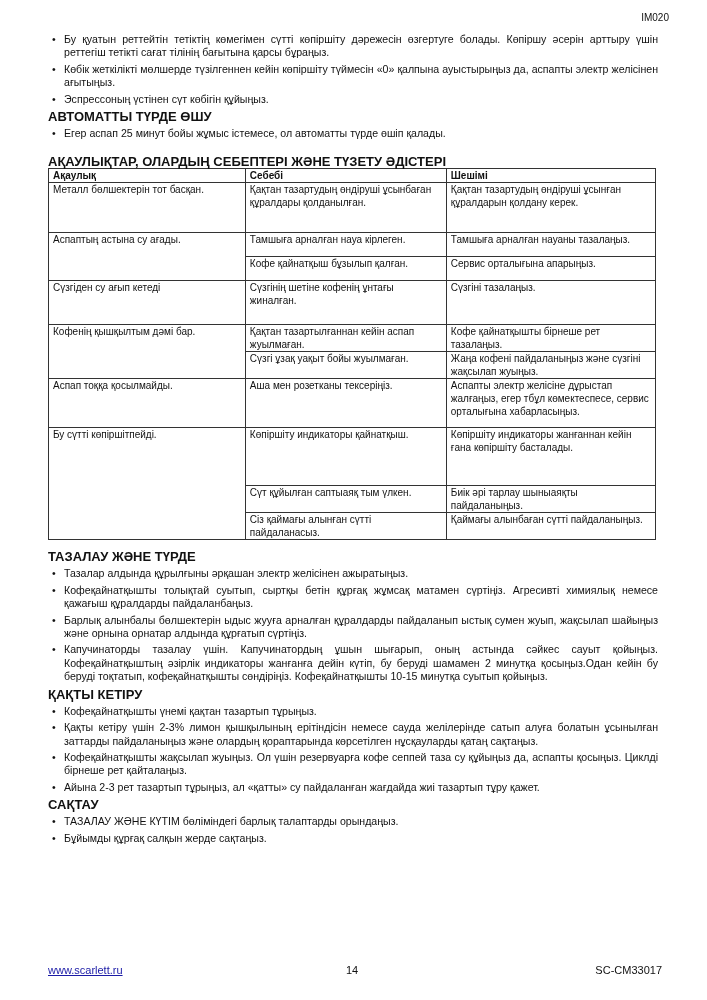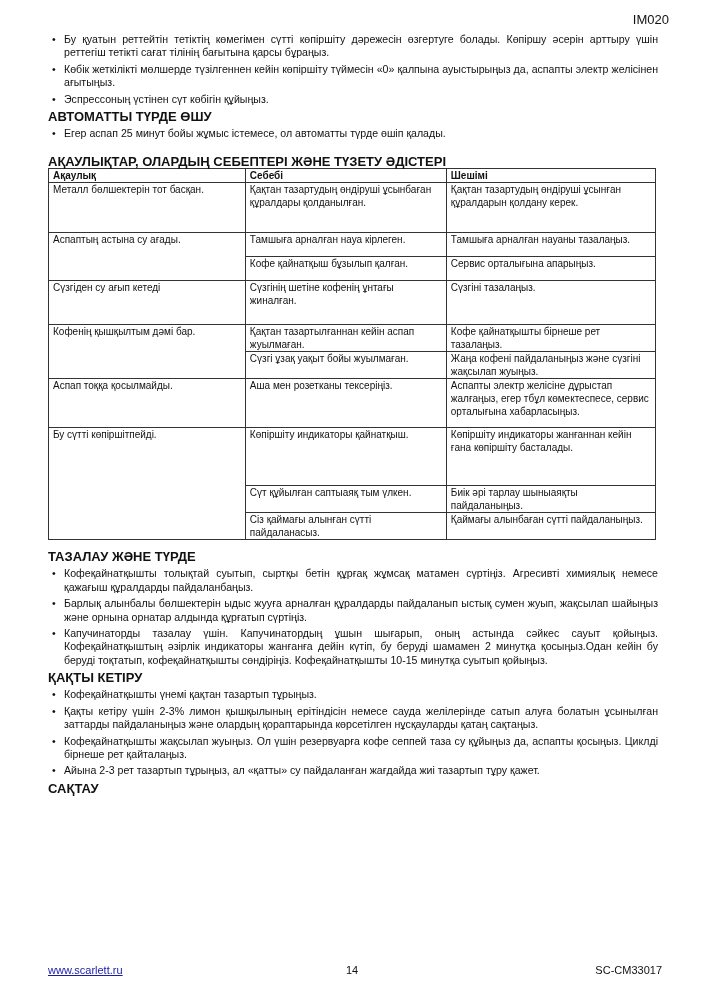--- a/index.html
+++ b/index.html
@@ -1,20 +1,20 @@
 <!DOCTYPE html>
 <html><head>
   <meta charset="utf-8">
   <style>
     html, body { margin: 0; padding: 0; background: #ffffff; }
     body {
       width: 707px; height: 1000px; position: relative; overflow: hidden;
       font-family: "Liberation Sans", sans-serif; color: #111; font-size: 10.6px;
     }
-    .docid { position: absolute; top: 12px; right: 38px; font-size: 13px; text-align: right; }
+    .docid { position: absolute; top: 12px; right: 38px; font-size: 10px; text-align: right; }
     .content { position: absolute; left: 48px; top: 29px; width: 614px; }
     ul.bl { list-style: none; margin: 4px; padding: 0; }
     ul.bl li { position: relative; padding-left: 12px; line-height: 13.4px; margin-bottom: 3px; text-align: justify; }
     ul.bl li::before { content: "•"; position: absolute; left: 0; top: 0; }
     h3 { font-size: 13px; font-weight: bold; margin: 0; line-height: 13px; }
     .tbl-title { margin-top: 15px; }
     table.trouble {
       border-collapse: collapse; width: 608px; margin-left: 0; margin-top: 0;
       table-layout: fixed;
     }
@@ -109,33 +109,38 @@
       </tr>
       <tr>
         <td class="h27">Сіз қаймағы алынған сүтті пайдаланасыз.</td>
         <td>Қаймағы алынбаған сүтті пайдаланыңыз.</td>
       </tr>
     </tbody>
   </table>
 
   <h3 class="sec">ТАЗАЛАУ ЖӘНЕ ТҮРДЕ</h3>
   <ul class="bl">
+    <li>Тазалар алдында құрылғыны әрқашан электр желісінен ажыратыңыз.</li>
     <li>Кофеқайнатқышты толықтай суытып, сыртқы бетін құрғақ жұмсақ матамен сүртіңіз. Агресивті химиялық немесе қажағыш құралдарды пайдаланбаңыз.</li>
     <li>Барлық алынбалы бөлшектерін ыдыс жууға арналған құралдарды пайдаланып ыстық сумен жуып, жақсылап шайыңыз және орнына орнатар алдында құрғатып сүртіңіз.</li>
     <li style="margin-bottom:0">Капучинаторды тазалау үшін. Капучинатордың ұшын шығарып, оның астында сәйкес сауыт қойыңыз. Кофеқайнатқыштың әзірлік индикаторы жанғанға дейін күтіп, бу берудi шамамен 2 минутқа қосыңыз.Одан кейін бу берудi тоқтатып, кофеқайнатқышты сөндіріңіз. Кофеқайнатқышты 10-15 минутқа суытып қойыңыз.</li>
   </ul>
 
   <h3>ҚАҚТЫ КЕТІРУ</h3>
   <ul class="bl">
     <li>Кофеқайнатқышты үнемі қақтан тазартып тұрыңыз.</li>
     <li>Қақты кетіру үшін 2-3% лимон қышқылының ерітіндісін немесе сауда желілерінде сатып алуға болатын ұсынылған заттарды пайдаланыңыз және олардың қораптарында көрсетілген нұсқауларды қатаң сақтаңыз.</li>
     <li>Кофеқайнатқышты жақсылап жуыңыз. Ол үшін резервуарға кофе сеппей таза су құйыңыз да, аспапты қосыңыз. Циклді бірнеше рет қайталаңыз.</li>
     <li style="margin-bottom:0">Айына 2-3 рет тазартып тұрыңыз, ал «қатты» су пайдаланған жағдайда жиі тазартып тұру қажет.</li>
   </ul>
 
   <h3>САҚТАУ</h3>
+  <ul class="bl">
+    <li>ТАЗАЛАУ ЖӘНЕ КҮТІМ бөліміндегі барлық талаптарды орындаңыз.</li>
+    <li>Бұйымды құрғақ салқын жерде сақтаңыз.</li>
+  </ul>
 </div>
 
 <div class="footer">
   <a>www.scarlett.ru</a>
   <span class="pg">14</span>
   <span class="model">SC-CM33017</span>
 </div>
 
 </body></html>

